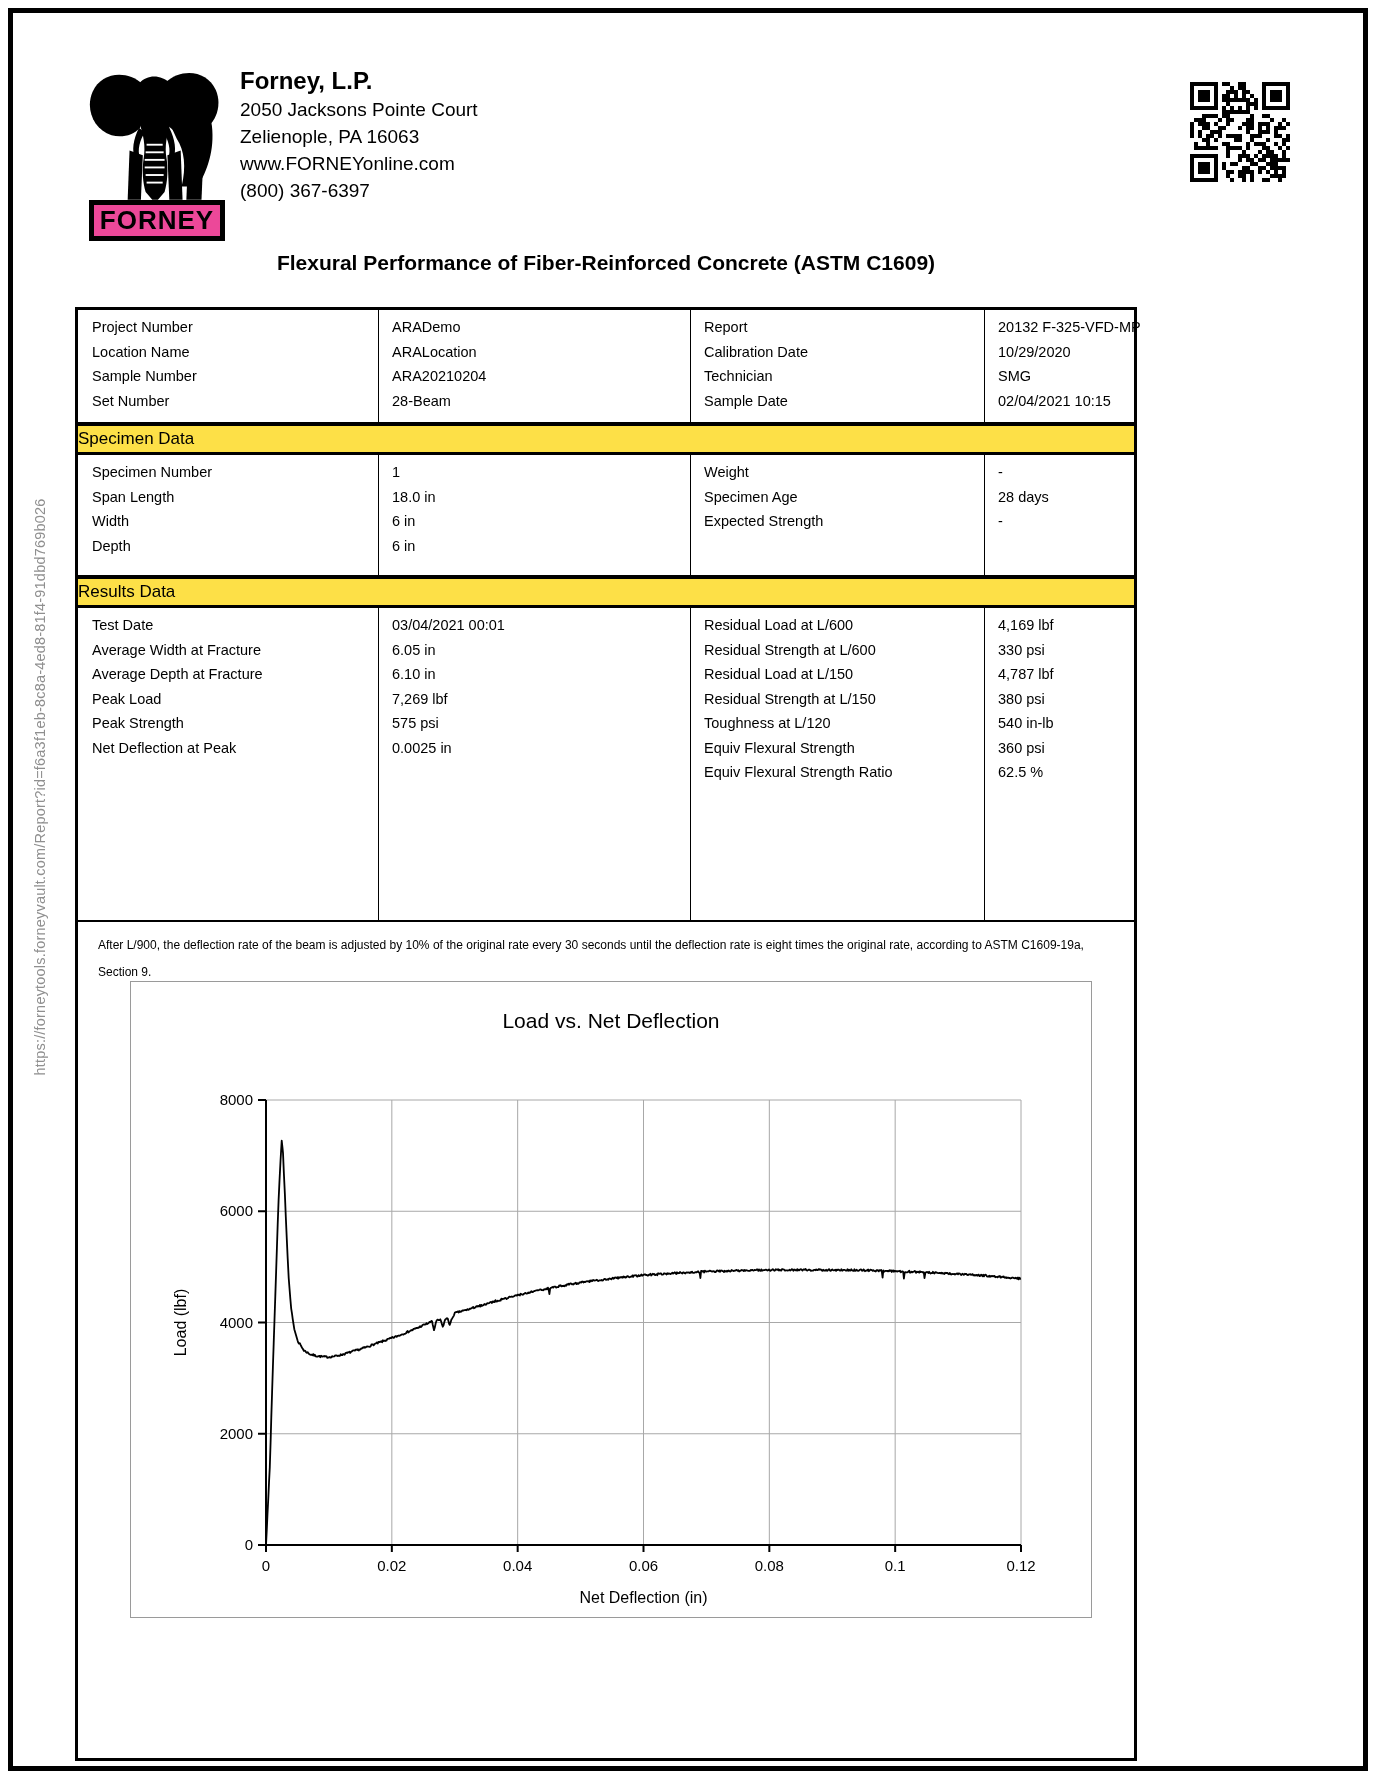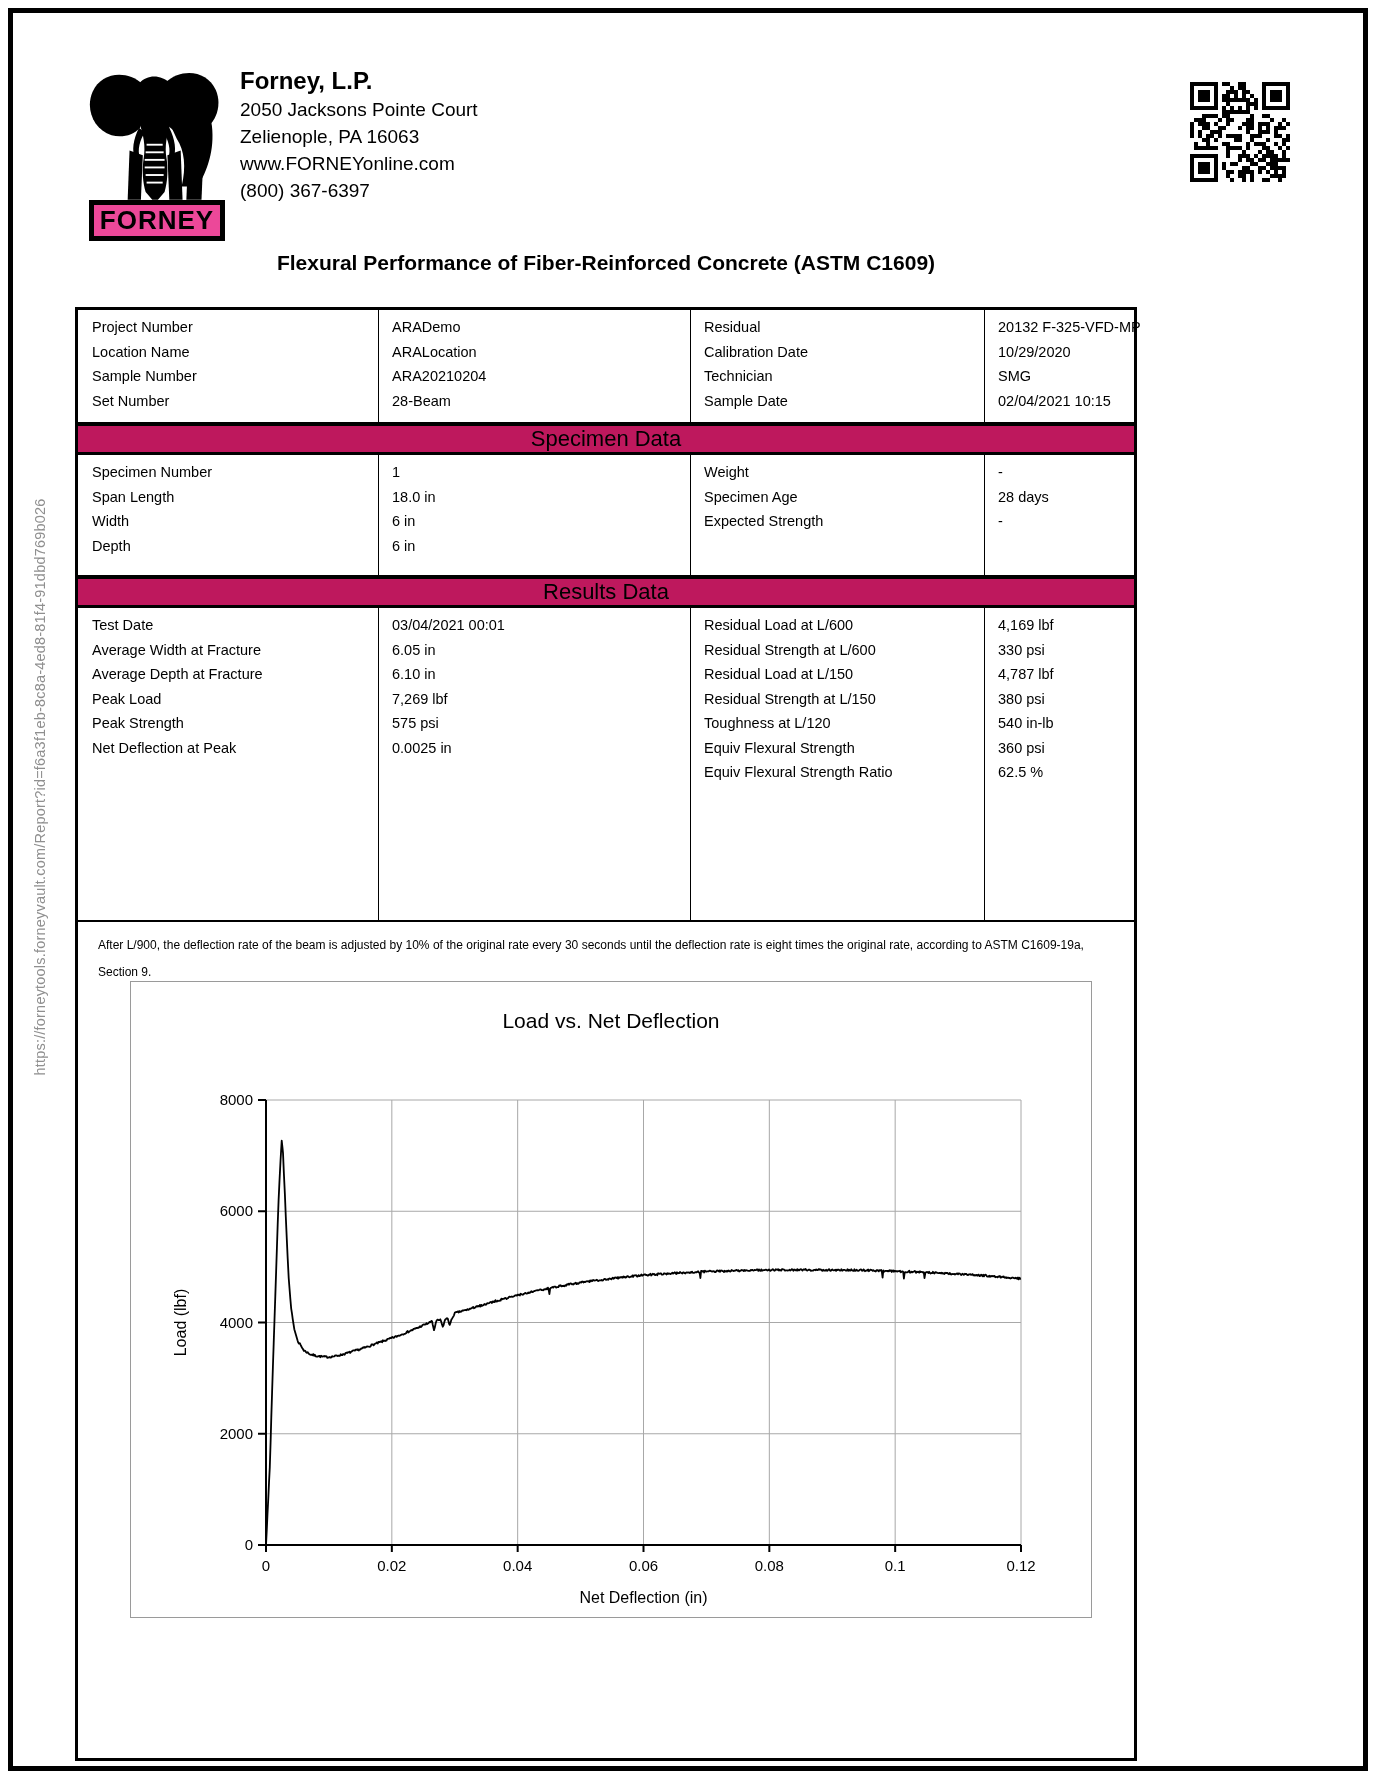--- a/index.html
+++ b/index.html
@@ -22,22 +22,22 @@
          font-size:21px;font-weight:bold;}
   
   .frame{position:absolute;left:75px;top:307px;width:1062px;height:1454px;
          border:3px solid #000;box-sizing:border-box;}
   .tsec{position:relative;width:100%;}
   .divv{position:absolute;top:0;bottom:0;width:1px;background:#000;}
   .d1{left:300px}.d2{left:612px}.d3{left:906px}
   .grid4{display:grid;grid-template-columns:300px 312px 294px 1fr;padding-top:5px;}
   .cell{height:24.5px;line-height:24.5px;font-size:14.5px;padding-left:14px;
         white-space:nowrap;overflow:visible;}
-  .sechead{border-top:4px solid #000;border-bottom:3px solid #000;background:#be185d;
-        height:26px;line-height:26px;text-align:center;font-size:22px;}
+  .sechead{border-top:4px solid #000;border-bottom:3px solid #000;background:#fde047;
+        height:26px;line-height:26px;text-align:left;font-size:17px;}
   .h-info{height:112px;} .h-spec{height:120px;} .h-res{height:312px;}
   .note{border-top:2px solid #000;padding:10px 20px 0 20px;font-size:12px;line-height:27px;}
   .chartbox{position:absolute;left:52px;top:671px;width:960px;height:635px;
         border:1px solid #9a9a9a;background:#fff;}
 </style>
 </head>
 <body>
 
 <div class="page">
   <div class="pageframe"></div>
@@ -306,21 +306,21 @@
 
   <div class="frame">
 
     <div class="tsec h-info">
       <div class="divv d1"></div>
       <div class="divv d2"></div>
       <div class="divv d3"></div>
       <div class="grid4">
         <div class="cell">Project Number</div>
         <div class="cell">ARADemo</div>
-        <div class="cell">Residual</div>
+        <div class="cell">Report</div>
         <div class="cell">20132 F-325-VFD-MP</div>
         <div class="cell">Location Name</div>
         <div class="cell">ARALocation</div>
         <div class="cell">Calibration Date</div>
         <div class="cell">10/29/2020</div>
         <div class="cell">Sample Number</div>
         <div class="cell">ARA20210204</div>
         <div class="cell">Technician</div>
         <div class="cell">SMG</div>
         <div class="cell">Set Number</div>

